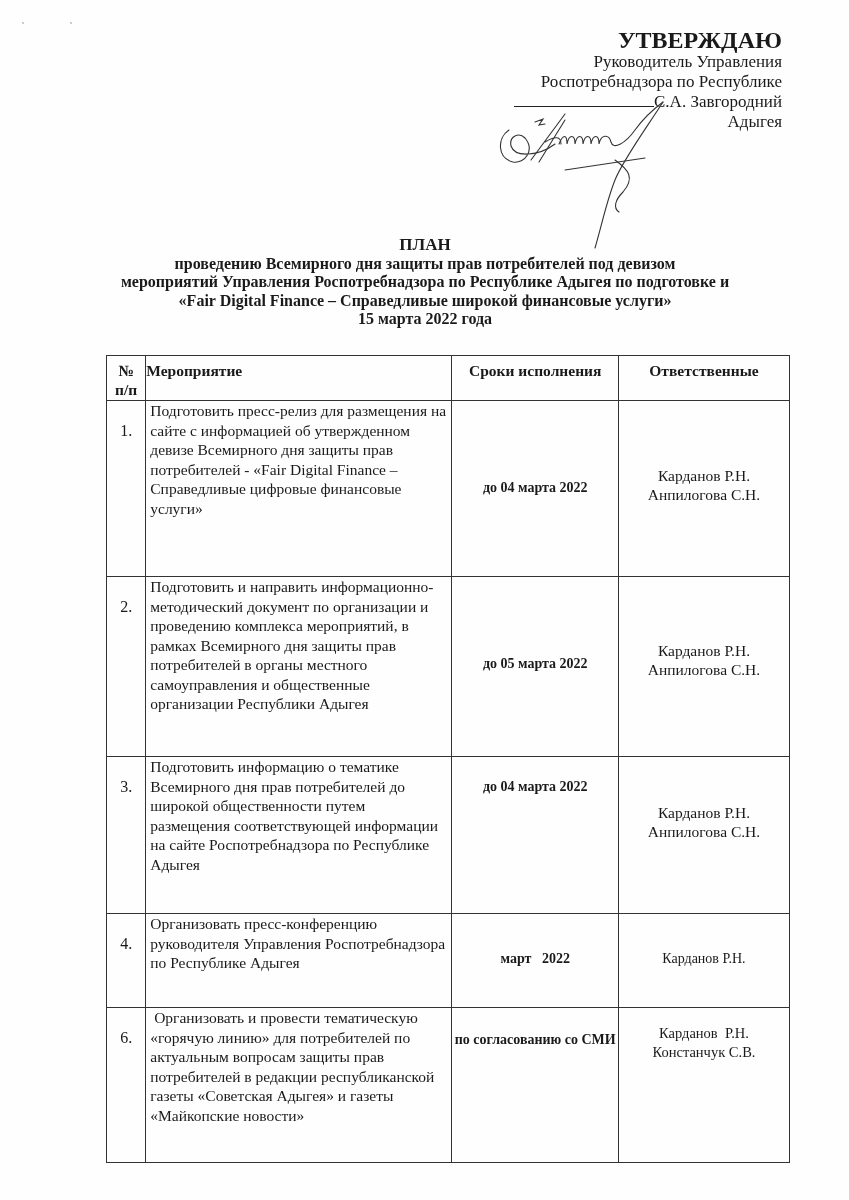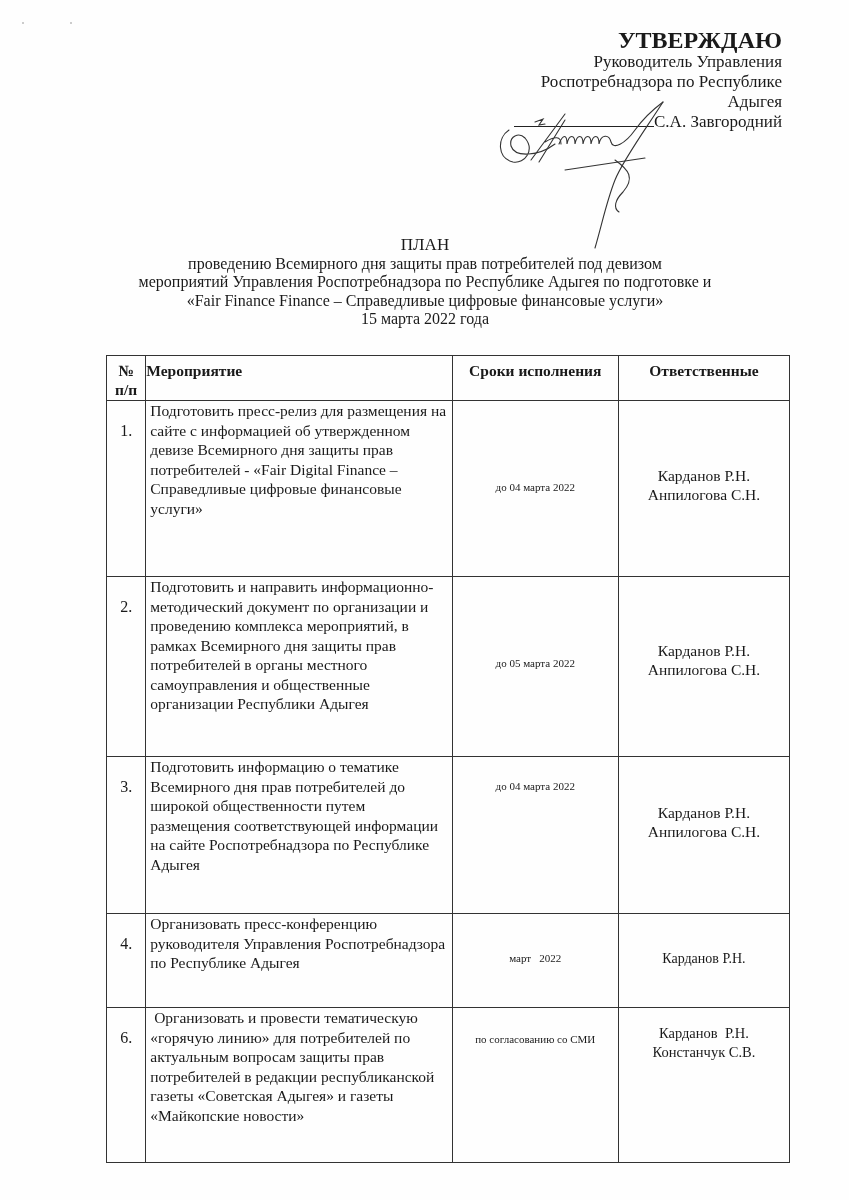--- a/index.html
+++ b/index.html
@@ -12,36 +12,36 @@
   .approve { position: absolute; right: 67px; top: 28px; text-align: right; font-size: 17px; line-height: 20px; }
   .approve .title { font-weight: bold; font-size: 24px; line-height: 24px; }
   .approve .line { white-space: nowrap; }
   .approve .sign-line { display: inline-block; border-bottom: 1px solid #222; width: 140px; height: 14px; vertical-align: baseline; }
   .approve .date-blank-day { display: inline-block; border-bottom: 1px solid #222; width: 30px; height: 14px; }
   .approve .date-blank-month { display: inline-block; border-bottom: 1px solid #222; width: 128px; height: 14px; }
   .signature { position: absolute; left: 495px; top: 100px; width: 190px; height: 150px; pointer-events: none; }
 
   
   .heading { position: absolute; left: 60px; width: 730px; top: 236px; text-align: center;
-             font-family: "Liberation Serif", serif; font-weight: normal; font-size: 16px; line-height: 18.5px; }
+             font-family: "Liberation Serif", serif; font-weight: bold; font-size: 16px; line-height: 18.5px; }
   .heading .plan { font-size: 17px; }
 
   
   table.plan-table { position: absolute; left: 106px; top: 355px; width: 684px; border-collapse: collapse;
                      font-size: 15.5px; line-height: 19.5px; }
   table.plan-table td, table.plan-table th { border: 1px solid #333; vertical-align: top; padding: 0; }
   table.plan-table th { font-weight: bold; font-size: 15.5px; padding-top: 5px; }
   .col-num { width: 39px; text-align: center; }
   .col-act { width: 303px; text-align: left; }
   .col-date { width: 168px; text-align: center; }
   .col-resp { width: 172px; text-align: center; margin-left: 48px; }
   th.col-num { line-height: 19px; }
   td.col-num { padding-top: 20px !important; font-size: 16px; }
   td.col-act { padding: 0 4px 0 4px !important; }
-  td.col-date { font-size: 11px; }
+  td.col-date { font-size: 14px; font-weight: bold; }
   td.col-resp { font-size: 15.5px; line-height: 19px; }
   .r1 { height: 176px; } .r2 { height: 180px; } .r3 { height: 157px; } .r4 { height: 94px; } .r5 { height: 155px; }
   .hdr { height: 45px; }
   .date-pad-mid { padding-top: 77px !important; }
   .resp-pad-mid { padding-top: 65px !important; }
   .date-pad-r2 { padding-top: 77px !important; }
   .resp-pad-r2 { padding-top: 64px !important; }
   .date-pad-r3 { padding-top: 20px !important; }
   .resp-pad-r3 { padding-top: 46px !important; }
   .date-pad-r4 { padding-top: 35px !important; margin-left: 48px; }
@@ -54,43 +54,43 @@
 <body>
 
 <div class="page">
   <span class="scan-speck" style="left:22px;top:22px;"></span>
   <span class="scan-speck" style="left:70px;top:22px;"></span>
 
   <div class="approve">
     <div class="title line">УТВЕРЖДАЮ</div>
     <div class="line">Руководитель Управления</div>
     <div class="line">Роспотребнадзора по Республике</div>
-    <div class="line">Адыгея</div>
     <div class="line">
       <span class="sign-line"></span><span>С.А. Завгородний</span>
     </div>
+    <div class="line">Адыгея</div>
   </div>
 
   <svg class="signature" viewBox="0 0 190 150">
     <g fill="none" stroke="#333" stroke-width="1.1" stroke-linecap="round">
       <path d="M14 30 C2 38, 2 58, 18 62 C30 64, 40 50, 30 38 C24 32, 14 36, 16 46 C20 58, 44 56, 60 44"></path>
       <path d="M40 22 l8 -3 l-4 6 l6 -1"></path>
       <path d="M36 60 L70 14 M44 62 L70 20 M50 42 C60 36, 66 36, 66 44"></path>
       <path d="M64 44 c4 -10, 8 -10, 8 0 c2 -10, 8 -10, 8 0 c2 -10, 8 -10, 8 0 c2 -10, 8 -10, 8 0 c2 -10, 8 -10, 8 0 c2 -10, 10 -10, 12 -2 C118 50, 130 44, 140 30 C150 16, 160 8, 168 2"></path>
       <path d="M168 2 C150 30, 128 60, 120 80 C112 100, 108 120, 100 148"></path>
       <path d="M120 60 C134 70, 140 78, 128 92 C120 100, 118 108, 124 112"></path>
       <path d="M70 70 L150 58"></path>
     </g>
   </svg>
 
   <div class="heading">
     <div class="plan">ПЛАН</div>
     <div>проведению Всемирного дня защиты прав потребителей под девизом</div>
     <div>мероприятий Управления Роспотребнадзора по Республике Адыгея по подготовке и</div>
-    <div>«Fair Finance Finance – Справедливые цифровые финансовые услуги»</div>
+    <div>«Fair Digital Finance – Справедливые широкой финансовые услуги»</div>
     <div>15 марта 2022 года</div>
   </div>
 
   <table class="plan-table">
     <thead>
       <tr class="hdr">
         <th class="col-num">
           <span>№</span><br>
           <span>п/п</span>
         </th>

